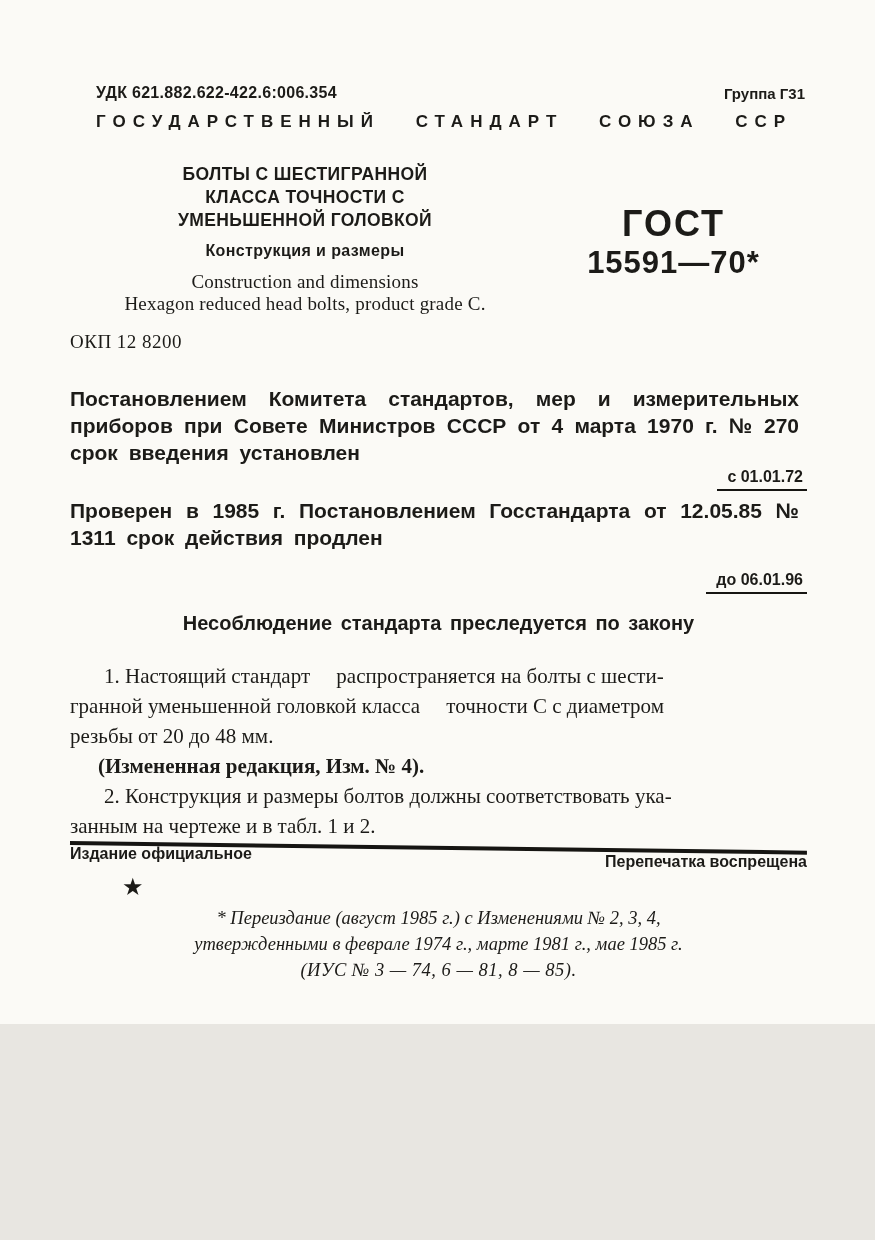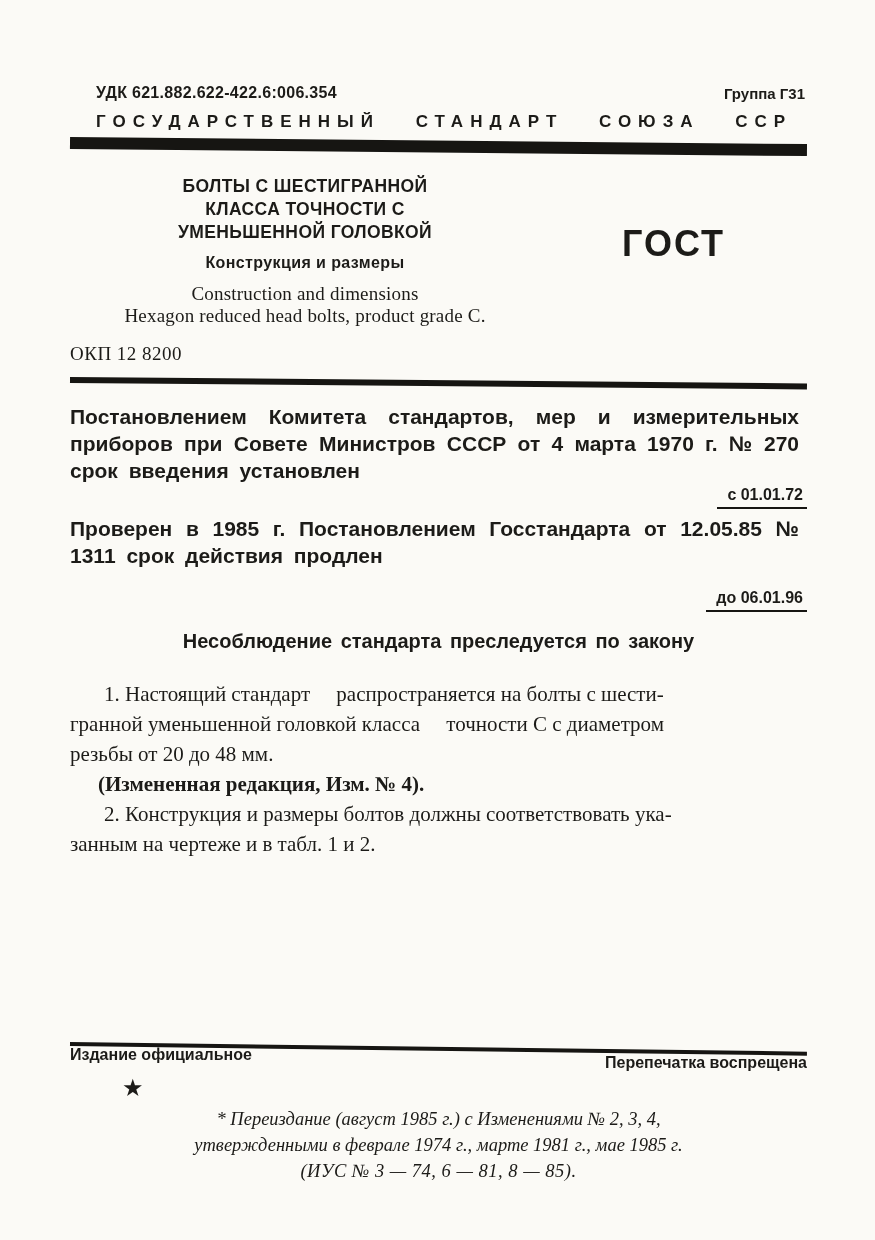--- a/index.html
+++ b/index.html
@@ -3,21 +3,21 @@
 <meta charset="utf-8">
 <style>
   html, body {
     margin: 0;
     padding: 0;
     background: #e8e6e1;
   }
   .page {
     position: relative;
     width: 875px;
-    height: 1240px;
+    height: 1024px;
     margin: 0 auto;
     background: #fbfaf6;
     color: #1c1b18;
     box-sizing: border-box;
     padding: 84px 68px 56px 70px;
     display: flex;
     flex-direction: column;
     overflow: hidden;
     font-family: "Liberation Sans", sans-serif;
   }
@@ -86,21 +86,20 @@
   .gost-box {
     flex: 1;
     text-align: center;
     margin-top: 42px;
   }
   .gost-word {
     font-weight: 700;
     font-size: 36px;
     letter-spacing: 2px;
     line-height: 38px;
-    margin-top: 8px;
   }
   .gost-number {
     font-weight: 700;
     font-size: 31px;
     letter-spacing: 1px;
     line-height: 40px;
   }
   .okp {
     margin-top: 16px;
     font-family: "Liberation Serif", serif;
@@ -222,20 +221,21 @@
         <div>УМЕНЬШЕННОЙ ГОЛОВКОЙ</div>
       </div>
       <div class="title-sub">Конструкция и размеры</div>
       <div class="title-en">
         <div>Construction and dimensions</div>
         <div>Hexagon reduced head bolts, product grade C.</div>
       </div>
     </div>
     <div class="gost-box">
       <div class="gost-word">ГОСТ</div>
+      <div class="gost-number">15591—70*</div>
     </div>
   </div>
 
   <div class="okp">ОКП 12 8200</div>
   <div class="mid-rule"></div>
 
   <p class="decree-par">Постановлением Комитета стандартов, мер и измерительных приборов  при Совете Министров СССР от 4 марта 1970 г. № 270 срок введения установлен</p>
   <div class="date-line">
     <span class="date-underlined">с 01.01.72</span>
   </div>

